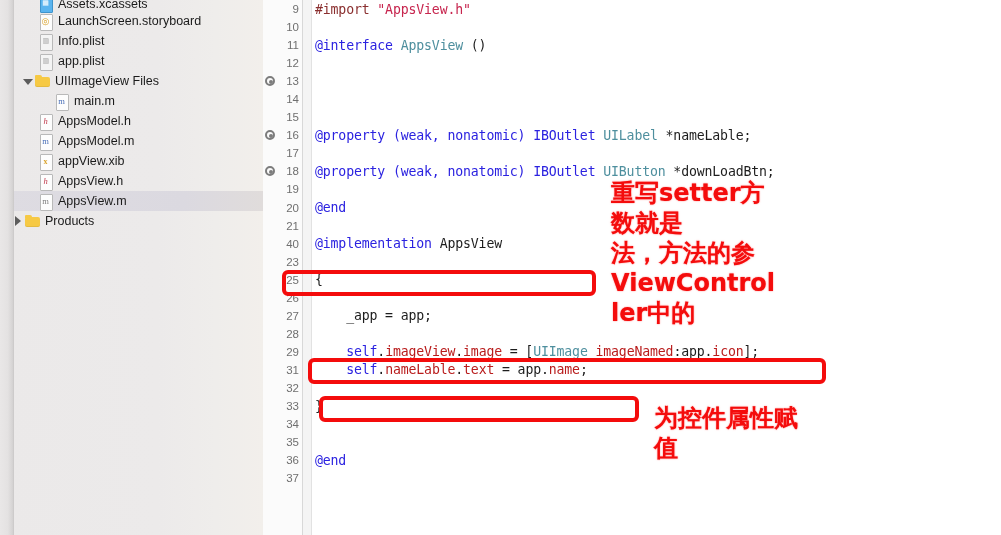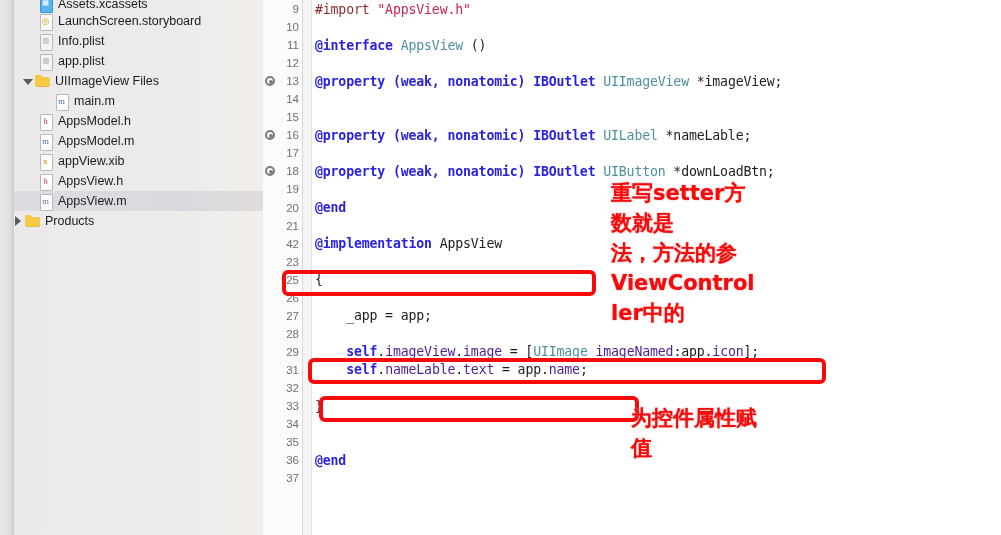--- a/index.html
+++ b/index.html
@@ -185,43 +185,43 @@
   }
   .code {
     position: absolute;
     left: 52px;
     font-family: "DejaVu Sans Mono", monospace;
     font-size: 13.2px;
     letter-spacing: -0.15px;
     color: #1d1d1d;
     white-space: pre;
   }
-  .kw      { color: #2b22e0; font-weight: bold; }
+  .kw      { color: #2b22e0; }
   .type    { color: #4e8f9e; }     
   .str     { color: #c7254e; }     
   .plain   { color: #1d1d1d; }
-  .prop    { color: #4c1d95; }
+  .prop    { color: #b91c1c; }
   .pre     { color: #8a2f2f; }
 
   
   .redbox {
     position: absolute;
     border: 4px solid #ee1111;
     border-radius: 6px;
     z-index: 6;
     pointer-events: none;
   }
 
   
   .annot {
     position: absolute;
     color: #f40c0c;
     font-family: "DejaVu Sans", sans-serif;
     font-weight: bold;
-    font-size: 21px;
+    font-size: 24px;
     line-height: 30px;
     z-index: 7;
     white-space: pre;
     text-shadow:
       0 0 1px rgba(255,120,120,.9),
       0 0 2px rgba(255,160,160,.7);
   }
 </style>
 </head>
 <body>
@@ -318,46 +318,46 @@
   </div>
 
   <div class="editor">
     <div class="gutter"></div>
     <div class="gutter-fold"></div>
     <div class="code-area" id="code-area">
         <div class="line"><span class="lineno">9</span><span class="code"><span class="pre">#import </span><span class="str">"AppsView.h"</span></span></div>
         <div class="line"><span class="lineno">10</span><span class="code"></span></div>
         <div class="line"><span class="lineno">11</span><span class="code"><span class="kw">@interface </span><span class="type">AppsView</span><span class="plain"> ()</span></span></div>
         <div class="line"><span class="lineno">12</span><span class="code"></span></div>
-        <div class="line"><span class="bp"></span><span class="lineno">13</span><span class="code"><span class="kw">@property </span><span class="kw">(</span><span class="kw">weak, nonatomic</span><span class="kw">) </span><span class="kw">IBOutlet </span><span class="type">UIImageView</span><span class="plain"> *imageView;</span></span></div>
+        <div class="line"><span class="bp"></span><span class="lineno">13</span></div>
         <div class="line"><span class="lineno">14</span><span class="code"></span></div>
         <div class="line"><span class="lineno">15</span><span class="code"></span></div>
         <div class="line"><span class="bp"></span><span class="lineno">16</span><span class="code"><span class="kw">@property </span><span class="kw">(weak, nonatomic) </span><span class="kw">IBOutlet </span><span class="type">UILabel</span><span class="plain"> *nameLable;</span></span></div>
         <div class="line"><span class="lineno">17</span><span class="code"></span></div>
         <div class="line"><span class="bp"></span><span class="lineno">18</span><span class="code"><span class="kw">@property </span><span class="kw">(weak, nonatomic) </span><span class="kw">IBOutlet </span><span class="type">UIButton</span><span class="plain"> *downLoadBtn;</span></span></div>
         <div class="line"><span class="lineno">19</span><span class="code"></span></div>
         <div class="line"><span class="lineno">20</span><span class="code"><span class="kw">@end</span></span></div>
         <div class="line"><span class="lineno">21</span><span class="code"></span></div>
-        <div class="line"><span class="lineno">42</span><span class="code"><span class="kw">@implementation </span><span class="plain">AppsView</span></span></div>
+        <div class="line"><span class="lineno">40</span><span class="code"><span class="kw">@implementation </span><span class="plain">AppsView</span></span></div>
         <div class="line"><span class="lineno">23</span><span class="code"></span></div>
         <div class="line"><span class="lineno">25</span><span class="code"><span class="plain">{</span></span></div>
         <div class="line"><span class="lineno">26</span><span class="code"></span></div>
         <div class="line"><span class="lineno">27</span><span class="code"><span class="plain">    _app = app;</span></span></div>
         <div class="line"><span class="lineno">28</span><span class="code"></span></div>
         <div class="line"><span class="lineno">29</span><span class="code"><span class="plain">    </span><span class="kw">self</span><span class="plain">.</span><span class="prop">imageView</span><span class="plain">.</span><span class="prop">image</span><span class="plain"> = [</span><span class="type">UIImage</span><span class="plain"> </span><span class="prop">imageNamed</span><span class="plain">:app.</span><span class="prop">icon</span><span class="plain">];</span></span></div>
         <div class="line"><span class="lineno">31</span><span class="code"><span class="plain">    </span><span class="kw">self</span><span class="plain">.</span><span class="prop">nameLable</span><span class="plain">.</span><span class="prop">text</span><span class="plain"> = app.</span><span class="prop">name</span><span class="plain">;</span></span></div>
         <div class="line"><span class="lineno">32</span><span class="code"></span></div>
         <div class="line"><span class="lineno">33</span><span class="code"><span class="plain">}</span></span></div>
         <div class="line"><span class="lineno">34</span><span class="code"></span></div>
         <div class="line"><span class="lineno">35</span><span class="code"></span></div>
         <div class="line"><span class="lineno">36</span><span class="code"><span class="kw">@end</span></span></div>
         <div class="line"><span class="lineno">37</span><span class="code"></span></div>
       </div>
     <div id="annot-layer">
         <div class="redbox" style="left: 19px; top: 270px; width: 314px; height: 26px; border-color: rgb(244, 12, 12);"></div>
         <div class="redbox" style="left: 45px; top: 358px; width: 518px; height: 26px; border-color: rgb(244, 12, 12);"></div>
         <div class="redbox" style="left: 56px; top: 396px; width: 320px; height: 26px; border-color: rgb(244, 12, 12);"></div>
         <div class="annot" style="left: 348px; top: 178px; color: rgb(244, 12, 12);"><div>重写setter方</div><div>数就是</div><div>法，方法的参</div><div>ViewControl</div><div>ler中的</div></div>
-        <div class="annot" style="left: 368px; top: 403px; color: rgb(244, 12, 12);"><div>为控件属性赋</div><div>值</div></div>
+        <div class="annot" style="left: 391px; top: 403px; color: rgb(244, 12, 12);"><div>为控件属性赋</div><div>值</div></div>
       </div>
   </div>
 
 </div>
 
 </body></html>

